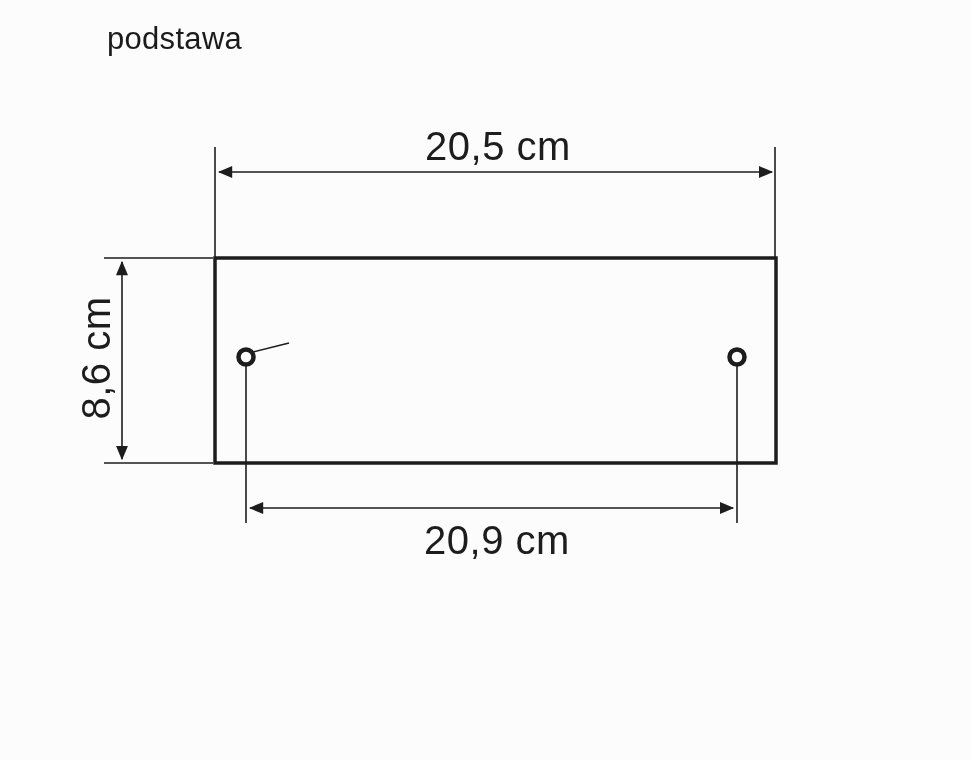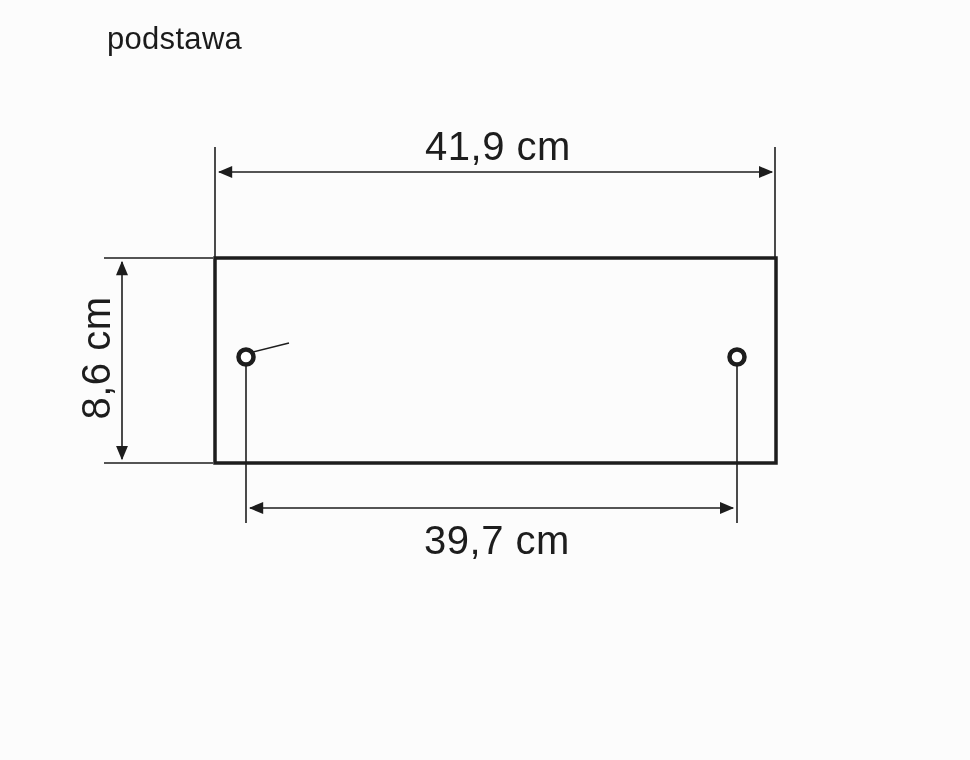--- a/index.html
+++ b/index.html
@@ -93,20 +93,20 @@
     <line x1="250" y1="508" x2="733" y2="508" stroke="#1d1d1d" stroke-width="1.6" marker-start="url(#arrow)" marker-end="url(#arrow)"></line>
 
     <rect x="215" y="258" width="561" height="205" fill="none" stroke="#1d1d1d" stroke-width="3.5"></rect>
 
     <circle cx="246" cy="357" r="7.5" fill="#ffffff" stroke="#1d1d1d" stroke-width="4.5"></circle>
     <circle cx="737" cy="357" r="7.5" fill="#ffffff" stroke="#1d1d1d" stroke-width="4.5"></circle>
 
     <line x1="253" y1="352" x2="289" y2="343" stroke="#1d1d1d" stroke-width="1.6"></line>
   </svg>
 
-  <div class="label label-width">41,9 cm</div>
+  <div class="label label-width">20,5 cm</div>
 
   <div class="label label-height">8,6 cm</div>
 
 
-  <div class="label label-hole-spacing">39,7 cm</div>
+  <div class="label label-hole-spacing">20,9 cm</div>
 
 </div>
 
 </body></html>

